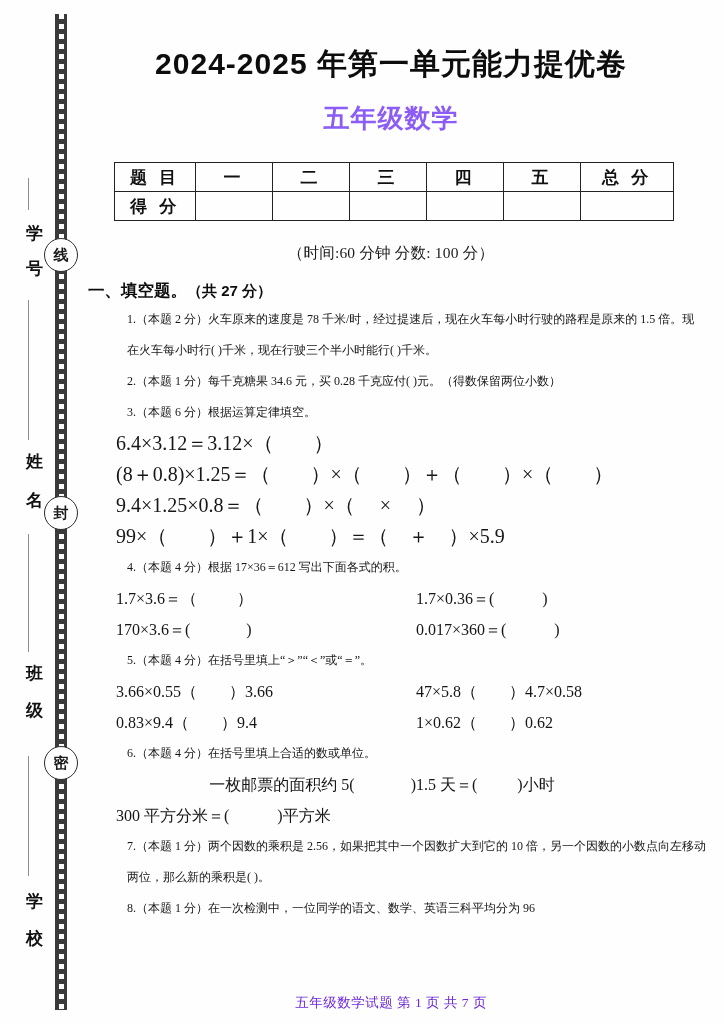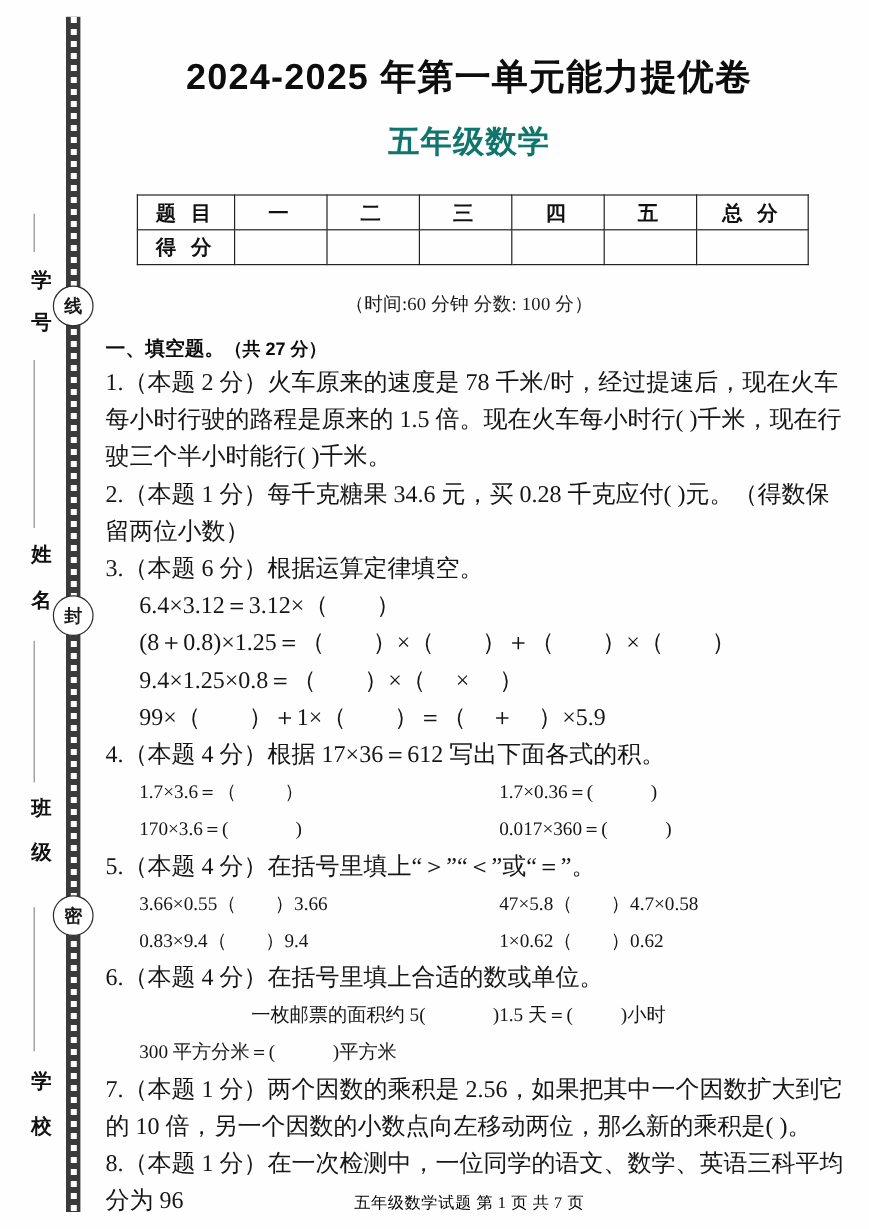--- a/index.html
+++ b/index.html
@@ -119,21 +119,21 @@
     padding-right: 30px;
   }
   .title-sub {
     margin: 0;
     padding-top: 16px;
     text-align: center;
     font-family: "Liberation Sans", "DejaVu Sans", sans-serif;
     font-size: 26px;
     font-weight: 700;
     letter-spacing: 1px;
-    color: #0f766e;
+    color: #8b5cf6;
     padding-right: 30px;
   }
 
   
   .score-table-wrap {
     margin: 26px auto 0 auto;
     width: 584px;
     padding-right: 24px;
     box-sizing: border-box;
   }
@@ -174,25 +174,26 @@
     font-weight: 700;
     color: #0d0d0d;
     padding-left: 0px;
   }
   .section-head .pts {
     font-size: 15px;
     font-weight: 700;
   }
 
   .q {
-    font-size: 20px;
+    font-size: 12px;
     line-height: 31px;
     color: #161616;
     padding-left: 0px;
     padding-right: 18px;
+    margin-left: 39px;
   }
   .q-text { display: block; }
 
   .eq-line {
     font-size: 20px;
     line-height: 31px;
     padding-left: 28px;
     white-space: pre;
     color: #161616;
   }
@@ -209,21 +210,21 @@
   .eq-two.indent-more { padding-left: 48px; }
   .eq-two.indent-more .col-a { width: 280px; text-align: right; }
 
   .footer {
     position: absolute;
     left: 0;
     bottom: 12px;
     width: 636px;
     text-align: center;
     font-size: 13.5px;
-    color: #000000;
+    color: #6d28d9;
     padding-right: 30px;
     box-sizing: border-box;
     letter-spacing: 0.5px;
   }
 </style>
 </head>
 <body>
 
 <div id="page">
 

